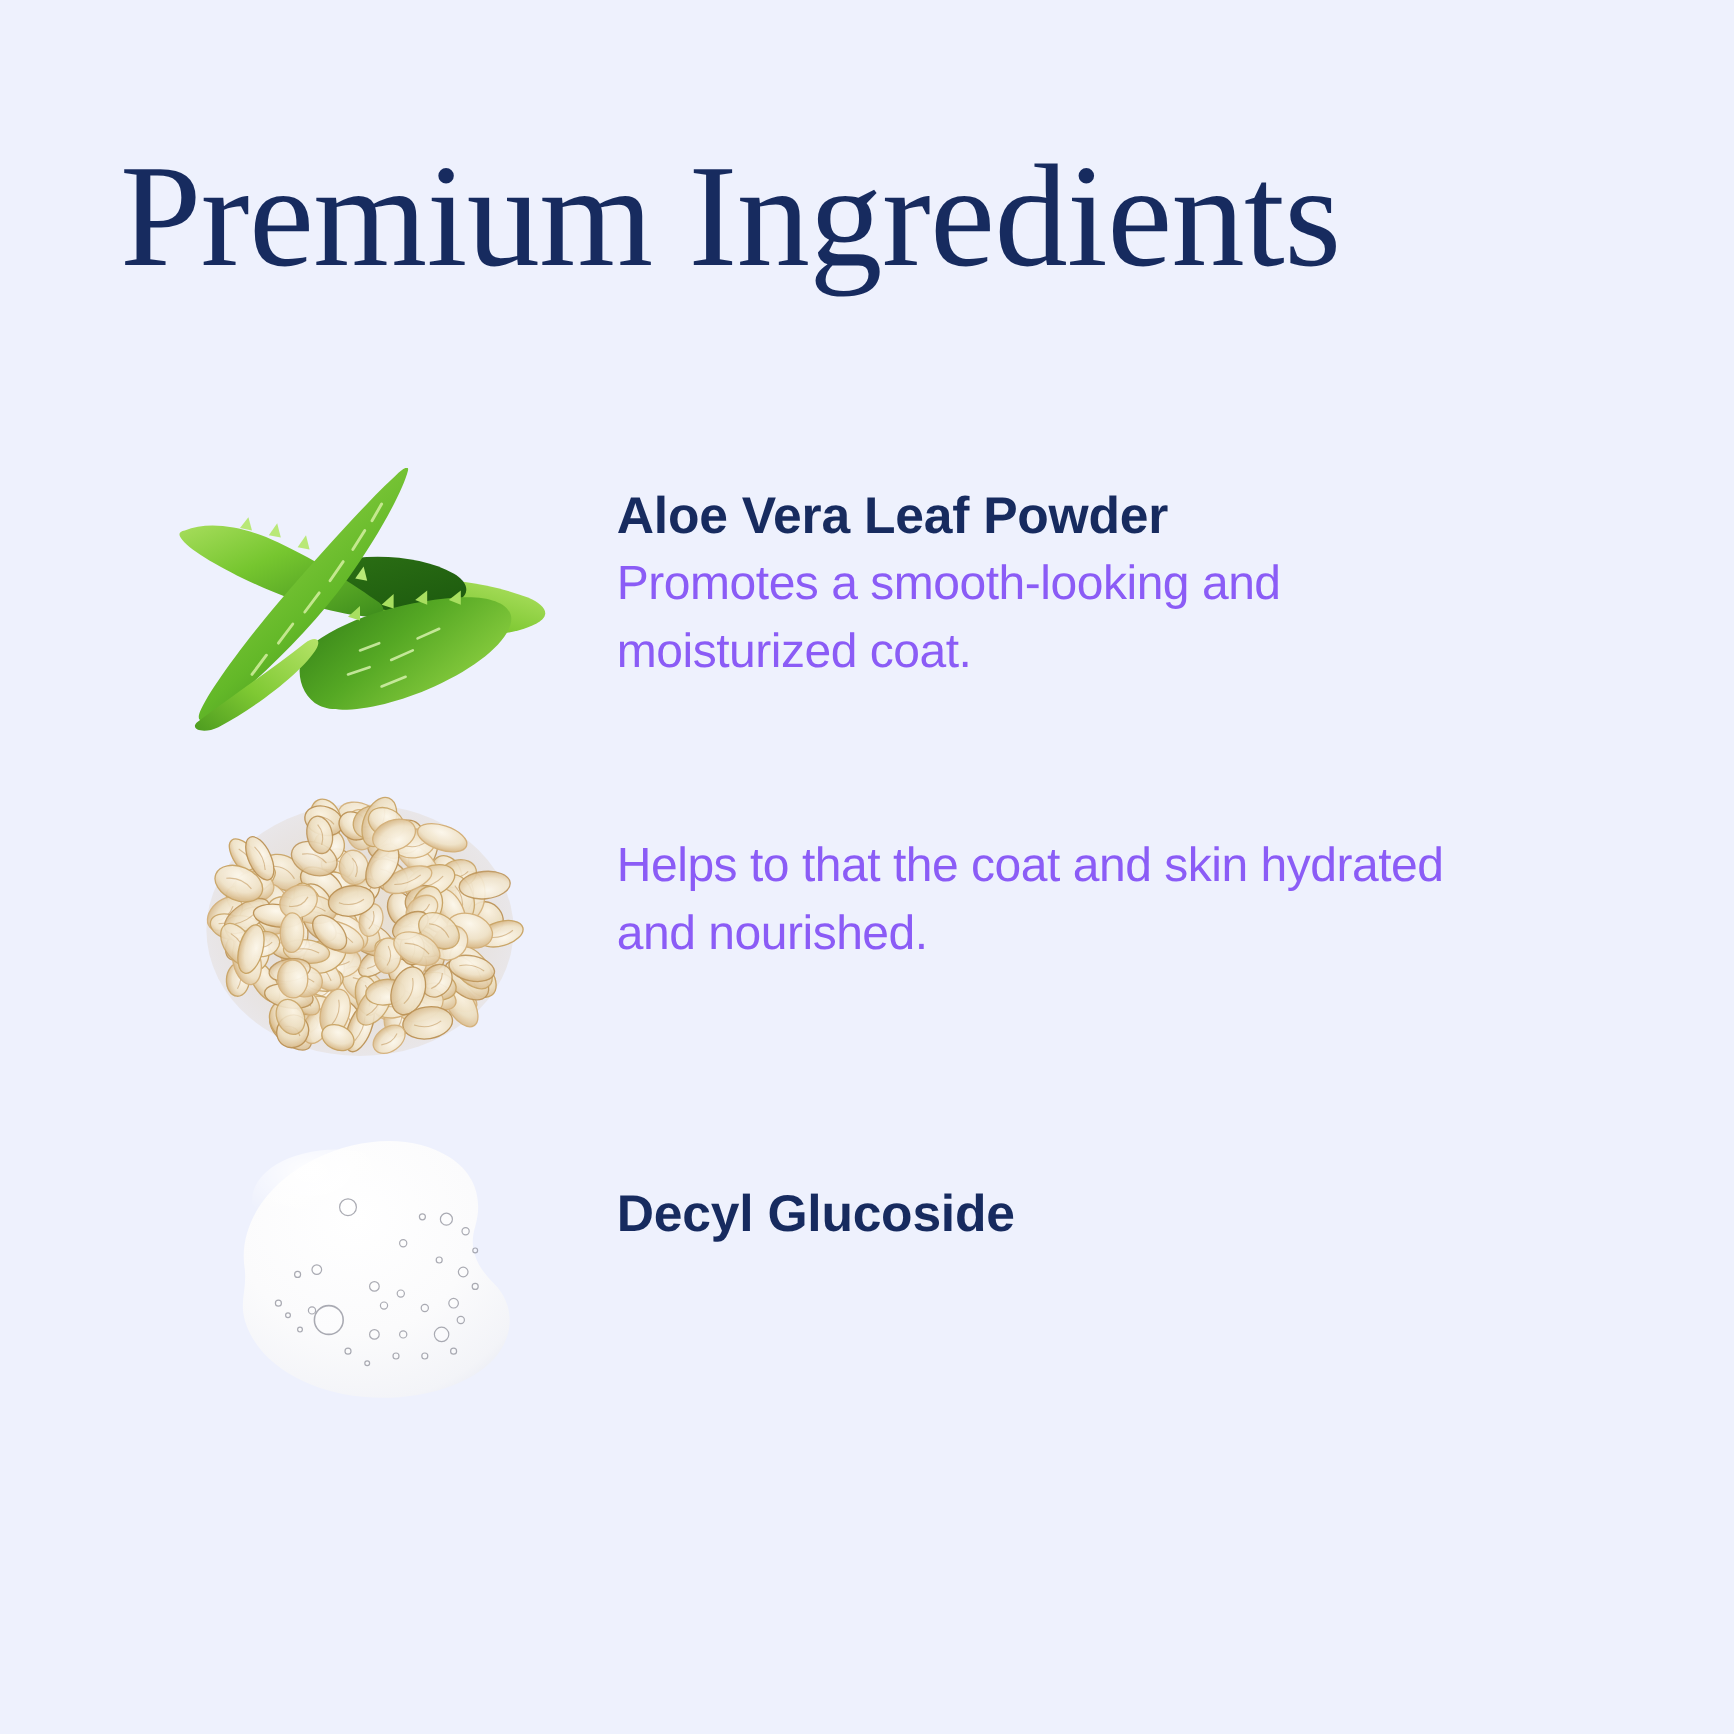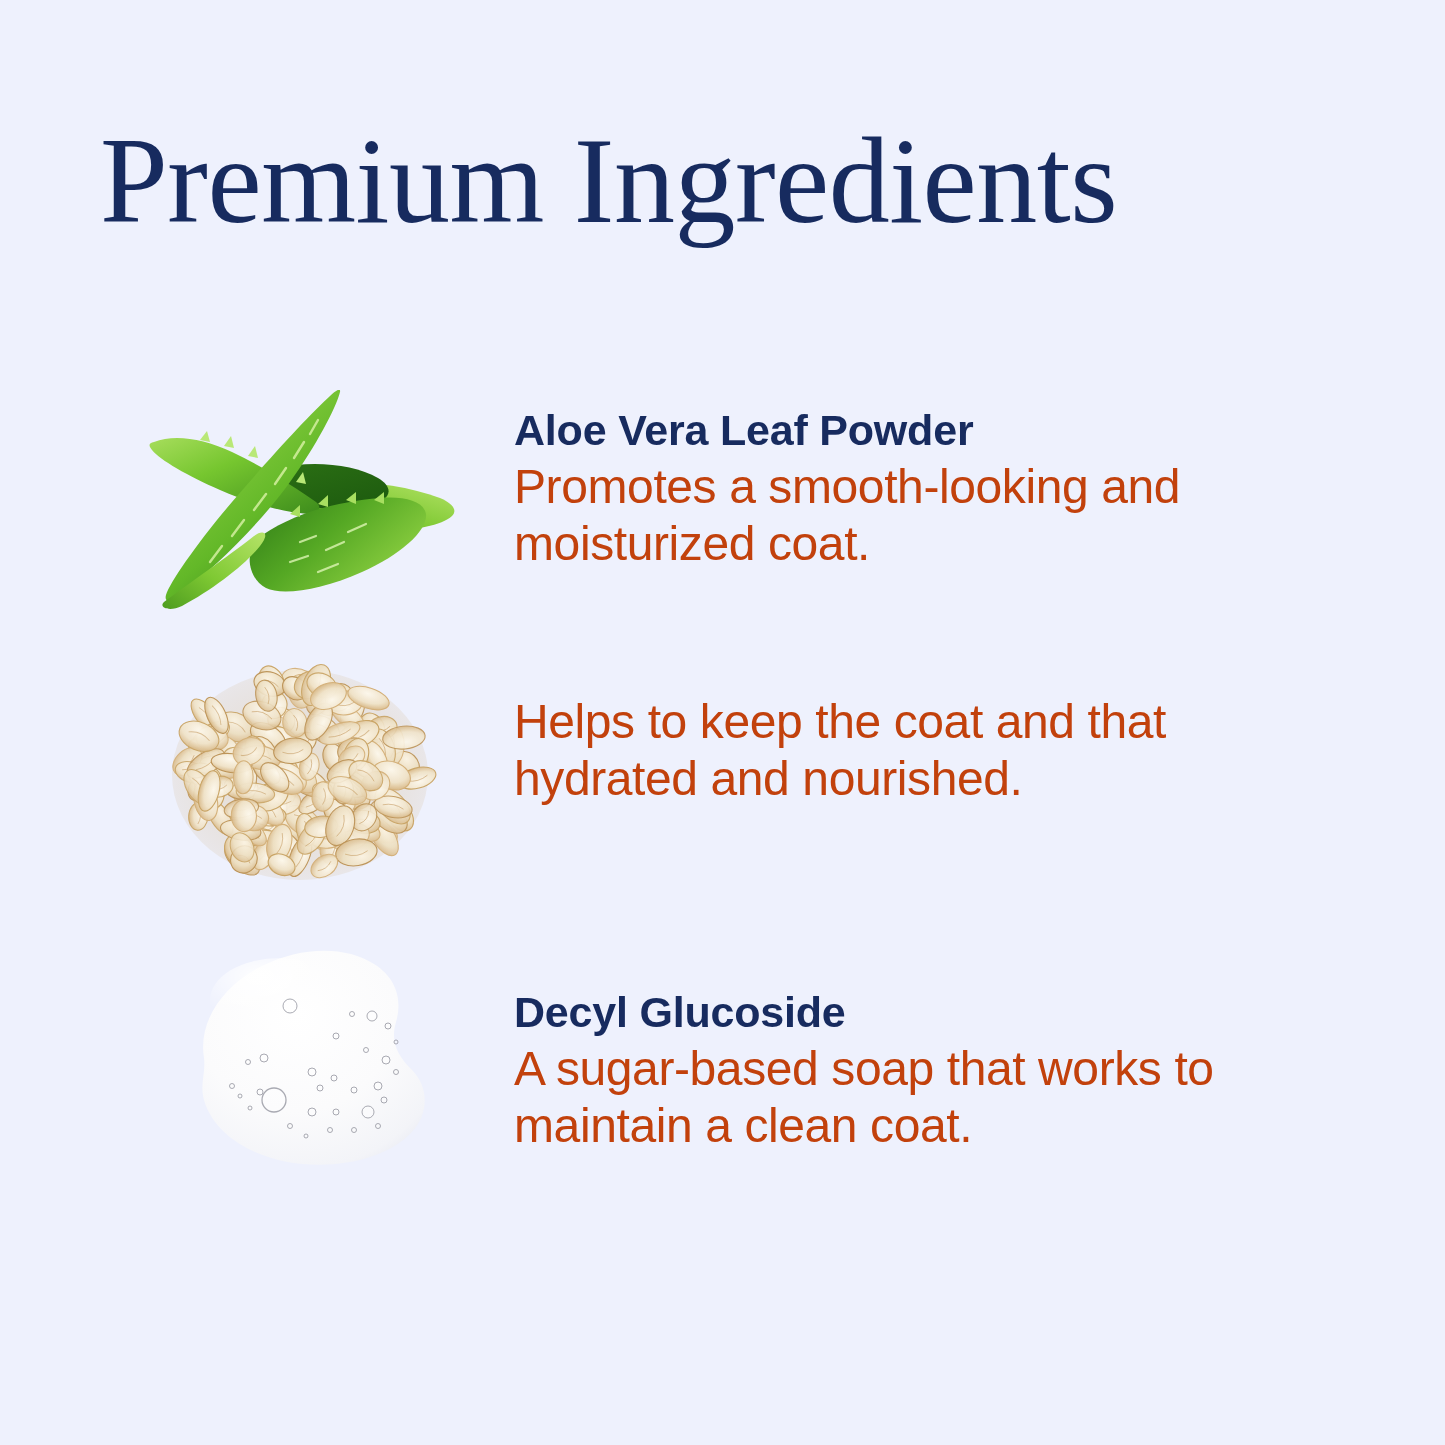--- a/index.html
+++ b/index.html
@@ -61,24 +61,24 @@
   }
   .ing-name {
     font-size: 43px;
     line-height: 52px;
     font-weight: 700;
     color: #172b5f;
     margin: 0 0 2px 0;
     letter-spacing: -0.2px;
   }
   .ing-desc {
-    font-size: 48px;
+    font-size: 40px;
     line-height: 57px;
     font-weight: 300;
-    color: #c2410c;
+    color: #8b5cf6;
     margin: 0;
     letter-spacing: -0.4px;
     max-width: 700px;
   }
   .row-1 .row-text { top: 14px; }
   .row-2 .row-text { top: 48px; }
   .row-3 .row-text { top: 20px; margin-top: 36px; }
 
   
   .art-svg { display:block; }
@@ -436,21 +436,21 @@
             <path d="M196.3 145.6 Q207.4 140.0 218.5 145.6" fill="none" stroke="#c09357" stroke-width="0.9" opacity="0.55" transform="rotate(23.5 207.4 145.6)"></path>
             <ellipse cx="141.6" cy="219.7" rx="14.0" ry="10.1" fill="url(#oatG2)" stroke="#c9a465" stroke-width="1.1" transform="rotate(24.4 141.6 219.7)" opacity="0.99"></ellipse>
             <ellipse cx="152.8" cy="105.8" rx="19.2" ry="12.6" fill="url(#oatG)" stroke="#bd9458" stroke-width="1.1" transform="rotate(172.3 152.8 105.8)" opacity="0.98"></ellipse>
             <path d="M142.2 105.8 Q152.8 100.1 163.3 105.8" fill="none" stroke="#c09357" stroke-width="0.9" opacity="0.55" transform="rotate(172.3 152.8 105.8)"></path>
             <ellipse cx="188.4" cy="51.0" rx="18.5" ry="12.5" fill="url(#oatG2)" stroke="#d4b079" stroke-width="1.1" transform="rotate(159.1 188.4 51.0)" opacity="0.97"></ellipse>
           </g>
       </svg>
     </div>
 
     <div class="row-text">
-      <div class="ing-desc">Helps to keep the coat and that hydrated and nourished.</div>
+      <div class="ing-desc">Helps to that the coat and skin hydrated and nourished.</div>
     </div>
   </div>
 
   <div class="ingredient-row row-3">
 
     <div class="row-art">
       <svg class="art-svg" width="320" height="250" viewBox="0 0 320 250" xmlns="http://www.w3.org/2000/svg">
         <defs>
           <radialGradient id="gelG" cx="0.42" cy="0.3" r="0.82">
             <stop offset="0%" stop-color="#ffffff"></stop>
@@ -499,17 +499,16 @@
             <circle cx="166" cy="206" r="2" fill="#ffffff" fill-opacity="0.35" stroke="#8d8f99" stroke-width="1.0" stroke-opacity="0.75"></circle>
             <circle cx="256" cy="142" r="2.5" fill="#ffffff" fill-opacity="0.35" stroke="#8d8f99" stroke-width="1.0" stroke-opacity="0.75"></circle>
             <circle cx="226" cy="120" r="2.5" fill="#ffffff" fill-opacity="0.35" stroke="#8d8f99" stroke-width="1.0" stroke-opacity="0.75"></circle>
             <circle cx="256" cy="112" r="2" fill="#ffffff" fill-opacity="0.35" stroke="#8d8f99" stroke-width="1.0" stroke-opacity="0.75"></circle>
           </g>
       </svg>
     </div>
 
     <div class="row-text">
       <div class="ing-name">Decyl Glucoside</div>
-      <div class="ing-desc">A sugar-based soap that works to maintain a clean coat.</div>
     </div>
   </div>
 
 </div>
 
 </body></html>

